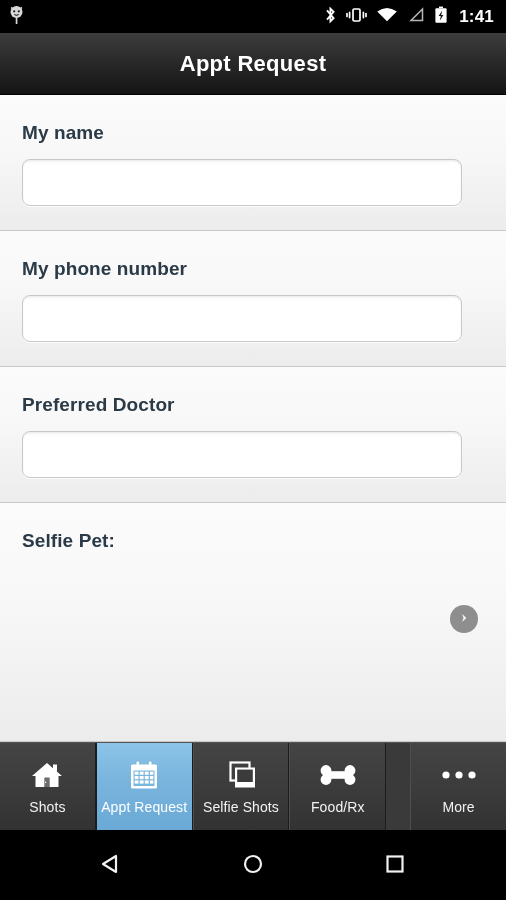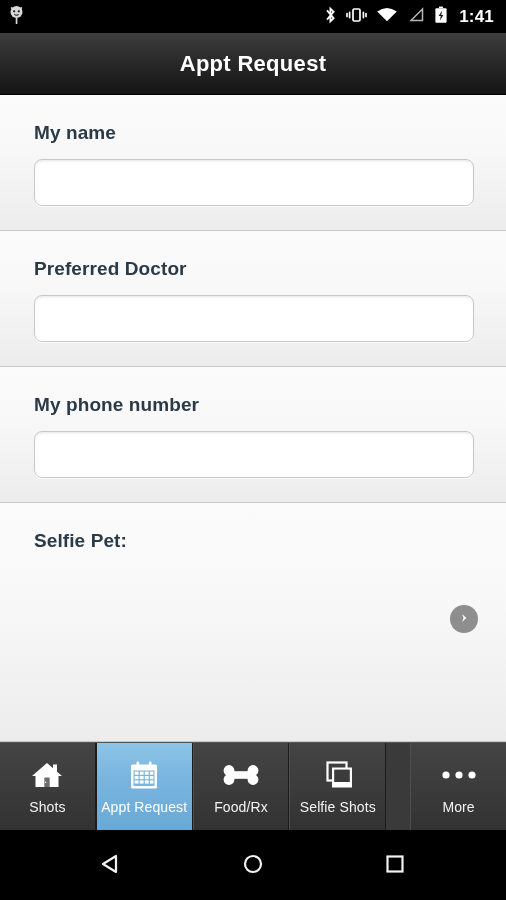--- a/index.html
+++ b/index.html
@@ -69,21 +69,21 @@
     flex: 1 1 auto;
     background: #f4f4f4;
     overflow: hidden;
     display: flex;
     flex-direction: column;
   }
 
   .form-section {
     background: linear-gradient(to bottom, #fbfbfb 0%, #f8f8f8 40%, #ececec 100%);
     border-bottom: 1px solid #c9c9c9;
-    padding: 27px 22px 24px 34px;
+    padding: 27px 22px 24px 22px;
     flex: 0 0 auto;
   }
   .form-section.tall {
     flex: 1 1 auto;
     position: relative;
     padding-bottom: 0;
   }
 
   .field-label {
     color: #2b3a47;
@@ -249,26 +249,26 @@
   </div>
 
   <div class="content">
 
     <div class="form-section">
       <div class="field-label">My name</div>
       <input class="text-input" type="text" placeholder="" style="">
     </div>
 
     <div class="form-section">
+      <div class="field-label">My phone number</div>
+      <input class="text-input" type="text" placeholder="" style="">
+    </div>
+
+    <div class="form-section">
       <div class="field-label">Preferred Doctor</div>
-      <input class="text-input" type="text" placeholder="" style="">
-    </div>
-
-    <div class="form-section">
-      <div class="field-label">My phone number</div>
       <input class="text-input" type="text" placeholder="" style="">
     </div>
 
     <div class="form-section tall">
       <div class="field-label">Selfie Pet:</div>
       <div class="pet-picker-area">
         <button class="next-pet-button">
           <span>
             <svg width="14" height="14" viewBox="0 0 14 14">
               <path d="M5 3 L9.3 7 L5 11 L6.6 7 Z" fill="#ffffff"></path>
@@ -315,46 +315,46 @@
             <rect x="16.8" y="20.4" width="3.9" height="3.2"></rect>
             <rect x="21.9" y="20.4" width="3.5" height="3.2"></rect>
           </g>
         </svg>
       </span>
       <span class="tab-label">Appt Request</span>
     </div>
 
     <div class="tab">
       <span class="tab-icon">
+        <svg width="32" height="30" viewBox="0 0 32 30">
+          <rect x="5.5" y="2.5" width="19" height="18" stroke="#ffffff" stroke-width="2.2" fill="none"></rect>
+          <rect x="10" y="7.5" width="20" height="20" fill="#ffffff"></rect>
+          <rect x="12.2" y="9.6" width="15.6" height="12.4" fill="#3b3b3b"></rect>
+        </svg>
+      </span>
+      <span class="tab-label">Selfie Shots</span>
+    </div>
+
+    <div class="tab">
+      <span class="tab-icon">
         <svg width="38" height="24" viewBox="0 0 38 24">
           <g fill="#ffffff">
             <circle cx="7" cy="7.5" r="5.4"></circle>
             <circle cx="7" cy="16.5" r="5.4"></circle>
             <circle cx="31" cy="7.5" r="5.4"></circle>
             <circle cx="31" cy="16.5" r="5.4"></circle>
             <rect x="6" y="8.2" width="26" height="7.6"></rect>
           </g>
         </svg>
       </span>
       <span class="tab-label">Food/Rx</span>
     </div>
 
     <div class="tab">
       <span class="tab-icon">
-        <svg width="32" height="30" viewBox="0 0 32 30">
-          <rect x="5.5" y="2.5" width="19" height="18" stroke="#ffffff" stroke-width="2.2" fill="none"></rect>
-          <rect x="10" y="7.5" width="20" height="20" fill="#ffffff"></rect>
-          <rect x="12.2" y="9.6" width="15.6" height="12.4" fill="#3b3b3b"></rect>
-        </svg>
-      </span>
-      <span class="tab-label">Selfie Shots</span>
-    </div>
-
-    <div class="tab">
-      <span class="tab-icon">
         <svg width="38" height="14" viewBox="0 0 38 14">
           <g fill="#ffffff">
             <circle cx="6" cy="7" r="3.6"></circle>
             <circle cx="19" cy="7" r="3.6"></circle>
             <circle cx="32" cy="7" r="3.6"></circle>
           </g>
         </svg>
       </span>
       <span class="tab-label">More</span>
     </div>

